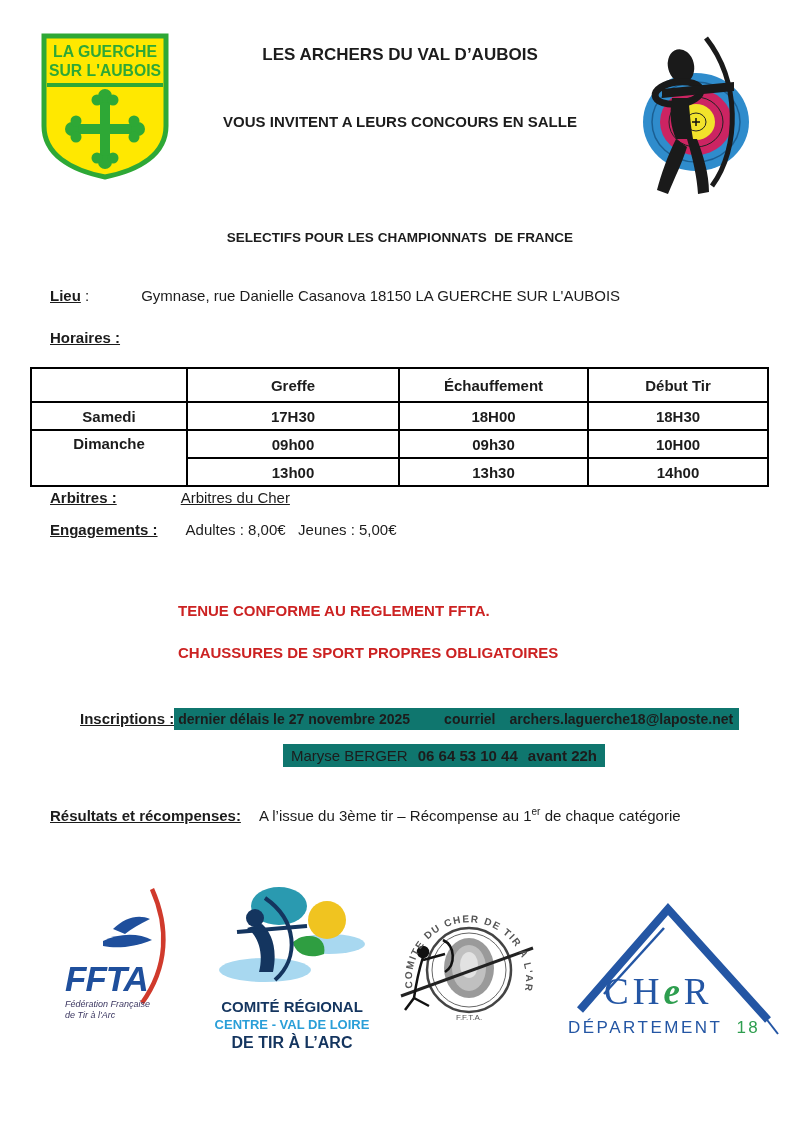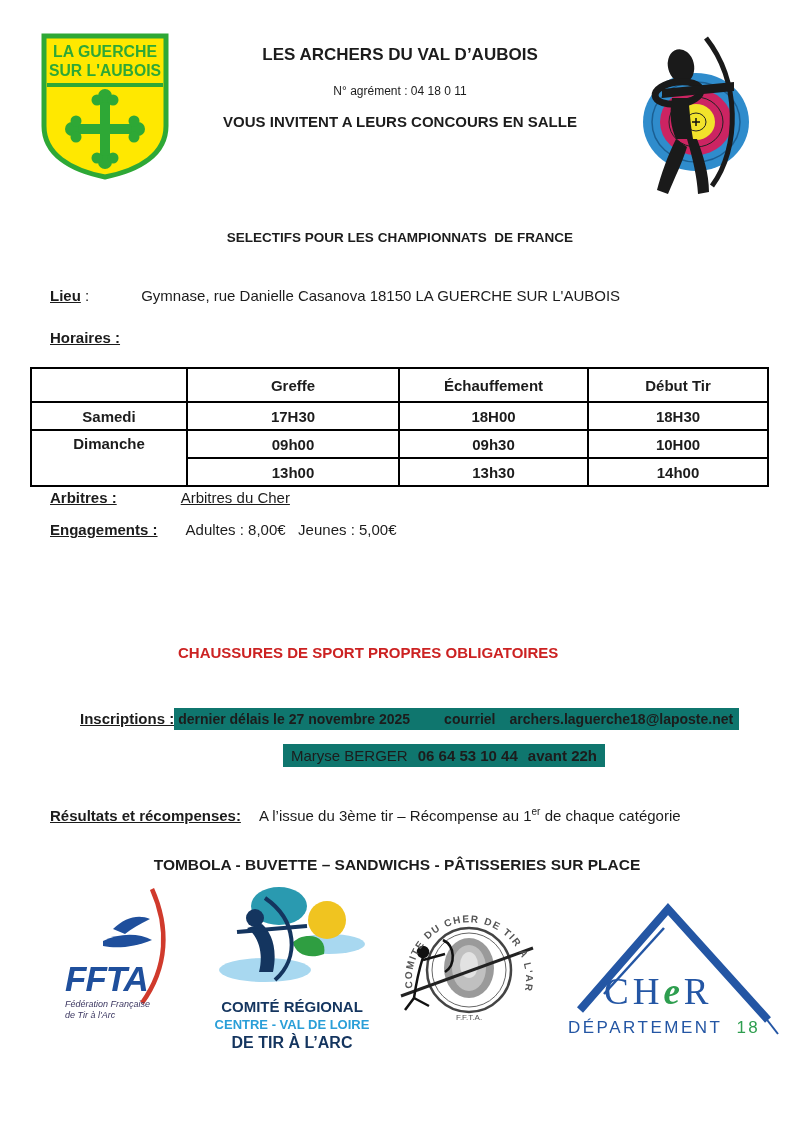--- a/index.html
+++ b/index.html
@@ -69,21 +69,20 @@
         <ellipse cx="44" cy="67" rx="23" ry="11" fill="none" stroke="#1a1a1a" stroke-width="7" transform="rotate(-7 44 67)"></ellipse>
         <path d="M28,63 L100,56 L100,65 L28,72 Z"></path>
         <path d="M38,72 C35,90 37,101 42,113 L59,113 C56,96 56,84 54,72 Z"></path>
         <path d="M42,113 C33,131 27,149 23,164 L34,168 C41,151 49,135 53,121 Z"></path>
         <path d="M53,113 C59,133 63,151 64,168 L75,166 C75,147 69,129 63,113 Z"></path>
       </g>
     </svg>
   </div>
 
   <div class="abs ctr b fs17" style="left:180px;top:45px;width:440px;">LES ARCHERS DU VAL D’AUBOIS</div>
-  <div class="abs ctr fs12" style="left:180px;top:84px;width:440px;">N° agrément : 04 18 0 11</div>
   <div class="abs ctr b fs15" style="left:180px;top:113px;width:440px;">VOUS INVITENT A LEURS CONCOURS EN SALLE</div>
   <div class="abs ctr b fs13 pre" style="left:150px;top:230px;width:500px;">SELECTIFS POUR LES CHAMPIONNATS  DE FRANCE</div>
 
   <div class="abs fs15" style="left:50px;top:287px;">
     <span class="b u">Lieu</span><span> :</span><span style="margin-left:52px;">Gymnase, rue Danielle Casanova 18150 LA GUERCHE SUR L'AUBOIS</span>
   </div>
 
   <div class="abs b u fs15" style="left:50px;top:329px;">Horaires :</div>
 
   <table class="sched abs" style="left:30px;top:367px;">
@@ -120,34 +119,34 @@
   </tbody>
     </table>
 
   <div class="abs fs15" style="left:50px;top:489px;">
     <span class="b u">Arbitres :</span><span style="margin-left:64px;text-decoration:underline;">Arbitres du Cher</span>
   </div>
   <div class="abs fs15" style="left:50px;top:521px;">
     <span class="b u">Engagements :</span><span class="pre" style="margin-left:28px;">Adultes : 8,00€   Jeunes : 5,00€</span>
   </div>
 
+  <div class="abs b fs15 red" style="left:178px;top:602px;">TENUE CONFORME AU REGLEMENT FFTA.</div>
   <div class="abs b fs15 red" style="left:178px;top:644px;">CHAUSSURES DE SPORT PROPRES OBLIGATOIRES</div>
 
   <div class="abs fs15" style="left:80px;top:710px;">
     <span class="b u">Inscriptions :</span><span class="hl b" style="padding:3px 6px 3px 4px;font-size:14px;"><span>dernier délais le 27 novembre 2025</span><span class="gap34"></span><span>courriel</span><span class="gap14"></span><span>archers.laguerche18@laposte.net</span></span>
   </div>
   <div class="abs fs15" style="left:283px;top:747px;">
     <span class="hl" style="padding:3px 8px;"><span>Maryse BERGER</span><span class="gap10"></span><span class="b">06 64 53 10 44</span><span class="gap10"></span><span class="b">avant 22h</span></span>
   </div>
 
   <div class="abs fs15" style="left:50px;top:806px;">
     <span class="b u">Résultats et récompenses:</span><span style="margin-left:18px;"><span>A l’issue du 3ème tir – Récompense au 1</span><sup>er</sup><span> de chaque catégorie</span></span>
   </div>
 
-  <div class="abs ctr b" style="left:0;top:856px;width:794px;font-size:15.5px;">TOMBOLA - BUVETTE – SANDWICHS - PÂTISSERIES SUR PLACE</div>
 
   <div class="abs" style="left:55px;top:885px;width:175px;height:150px;">
     <svg width="175" height="150" viewBox="0 0 175 150">
       <path d="M97,4 C114,42 113,82 87,118" fill="none" stroke="#d03a2c" stroke-width="4.5"></path>
       <path d="M58,44 C70,32 84,29 95,34 C85,39 76,44 70,49 Z" fill="#1f4f9c"></path>
       <path d="M48,56 C64,48 84,48 97,55 C80,62 62,64 48,61 Z" fill="#1f4f9c"></path>
       <text x="10" y="106" font-size="35" font-weight="bold" font-style="italic" fill="#1f4f9c" letter-spacing="-1">FFTA</text>
       <text x="10" y="122" font-size="9" font-style="italic" fill="#3b3660">Fédération Française</text>
       <text x="10" y="133" font-size="9" font-style="italic" fill="#3b3660">de Tir à l'Arc</text>
     </svg>

